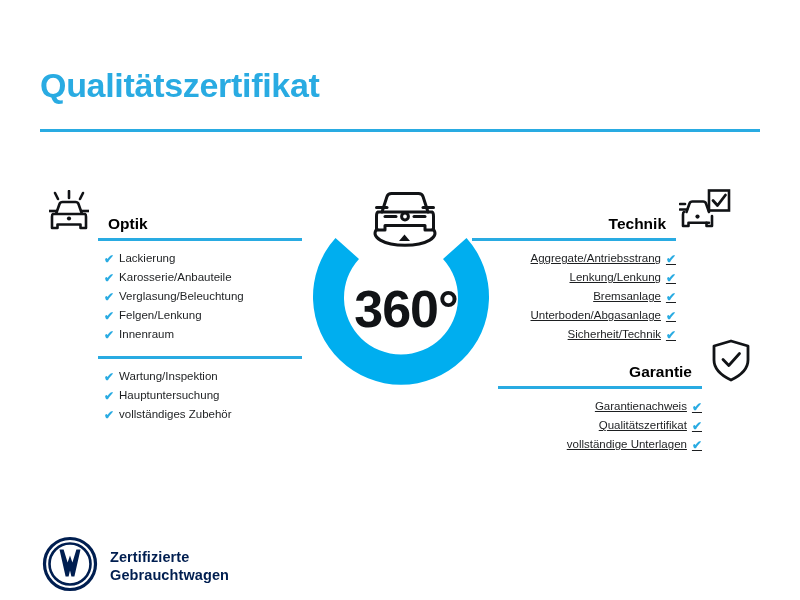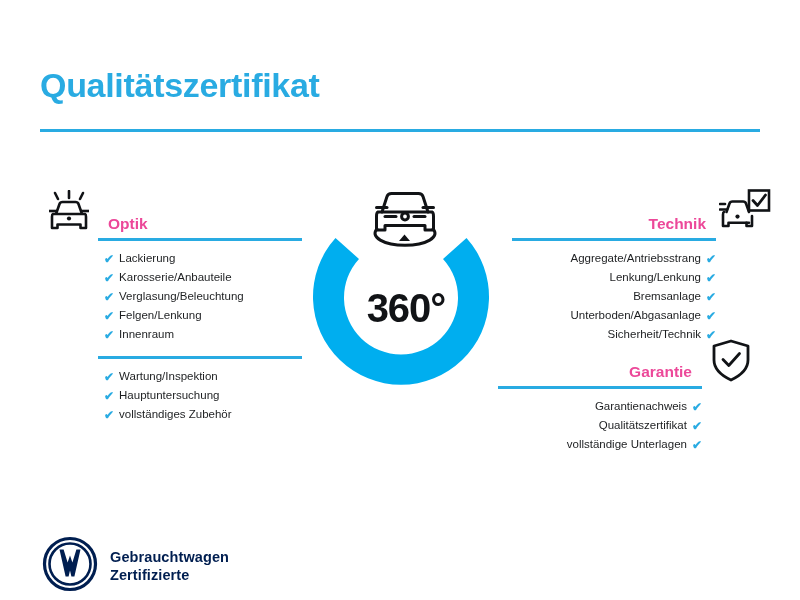--- a/index.html
+++ b/index.html
@@ -34,21 +34,21 @@
   .block.left .head{flex-direction:row;}
   .block.right .head{flex-direction:row-reverse;}
 
   .icon-wrap{
     width:58px;height:48px;
     display:flex;align-items:flex-end;justify-content:center;
     flex:0 0 58px;
   }
   .head-text{
     flex:1 1 auto;
-    font-size:15.5px;font-weight:bold;color:#ec4899;
+    font-size:15.5px;font-weight:bold;color:#000000;
     padding-bottom:3px;
   }
   .block.left .head-text{text-align:left;padding-left:10px;}
   .block.right .head-text{text-align:right;padding-right:10px;}
 
   .head-rule{
     height:2.5px;background:#29ABE2;width:204px;
     margin-top:2px;
   }
   .block.left .head-rule{margin-left:58px;}
@@ -59,48 +59,48 @@
     font-size:11.5px;color:#1d1f21;
     line-height:1.0;
   }
   ul.items li{
     display:flex;align-items:center;
     height:19px;
     white-space:nowrap;
   }
   .block.left ul.items{margin-left:58px;padding-left:6px;padding-top:9px;}
   .block.left ul.items li{justify-content:flex-start;}
-  .block.right ul.items{width:204px;padding-top:9px;}
+  .block.right ul.items{width:204px;padding-top:9px;text-decoration:underline;}
   .block.right ul.items li{justify-content:flex-end;}
 
   .chk{
     color:#29ABE2;font-size:12px;font-weight:bold;
     line-height:1;
   }
   .block.left .chk{margin-right:5px;}
   .block.right .chk{margin-left:5px;}
 
   
   #block-optik   {left:40px; top:166px; width:262px;}
   #block-wartung {left:40px; top:326px; width:262px;}
-  #block-technik {left:512px;top:166px; width:262px;}
+  #block-technik {left:472px;top:166px; width:262px;}
   #block-garantie{left:498px;top:314px; width:262px;}
 
   
   .badge{
     position:absolute;left:295px;top:155px;width:220px;height:215px;
   }
   .badge svg{display:block;}
   .badge .deg{
     position:absolute;left:0;top:0;width:220px;height:215px;
     display:flex;align-items:center;justify-content:center;
     pointer-events:none;
   }
   .badge .deg span{
-    font-size:40px;font-weight:bold;color:#111316;
+    font-size:52px;font-weight:bold;color:#111316;
     letter-spacing:-1px;
     transform:translate(1px,18px);
   }
 
   
   .footer{
     position:absolute;left:42px;top:508px;
     display:flex;align-items:center;gap:12px;
   }
   .footer .vwmark{flex:0 0 auto;}
@@ -286,18 +286,18 @@
   <div class="footer">
     <div class="vwmark">
       <svg width="56" height="56" viewBox="0 0 56 56">
         <circle cx="28" cy="28" r="25.5" fill="none" stroke="#001E50" stroke-width="3.2"></circle>
         <circle cx="28" cy="28" r="20.5" fill="none" stroke="#001E50" stroke-width="2.6"></circle>
         <path d="M17.5 13.5 L21.6 13.5 L25.6 26.5 L28 19.5 L30.4 26.5 L34.4 13.5 L38.5 13.5
                  L32.4 40.5 L29.4 40.5 L28 34.5 L26.6 40.5 L23.6 40.5 Z" fill="#001E50"></path>
       </svg>
     </div>
     <div class="ftext">
+      <div>Zertifizierte</div>
       <div>Gebrauchtwagen</div>
-      <div>Zertifizierte</div>
     </div>
   </div>
 
 </div>
 
 </body></html>

